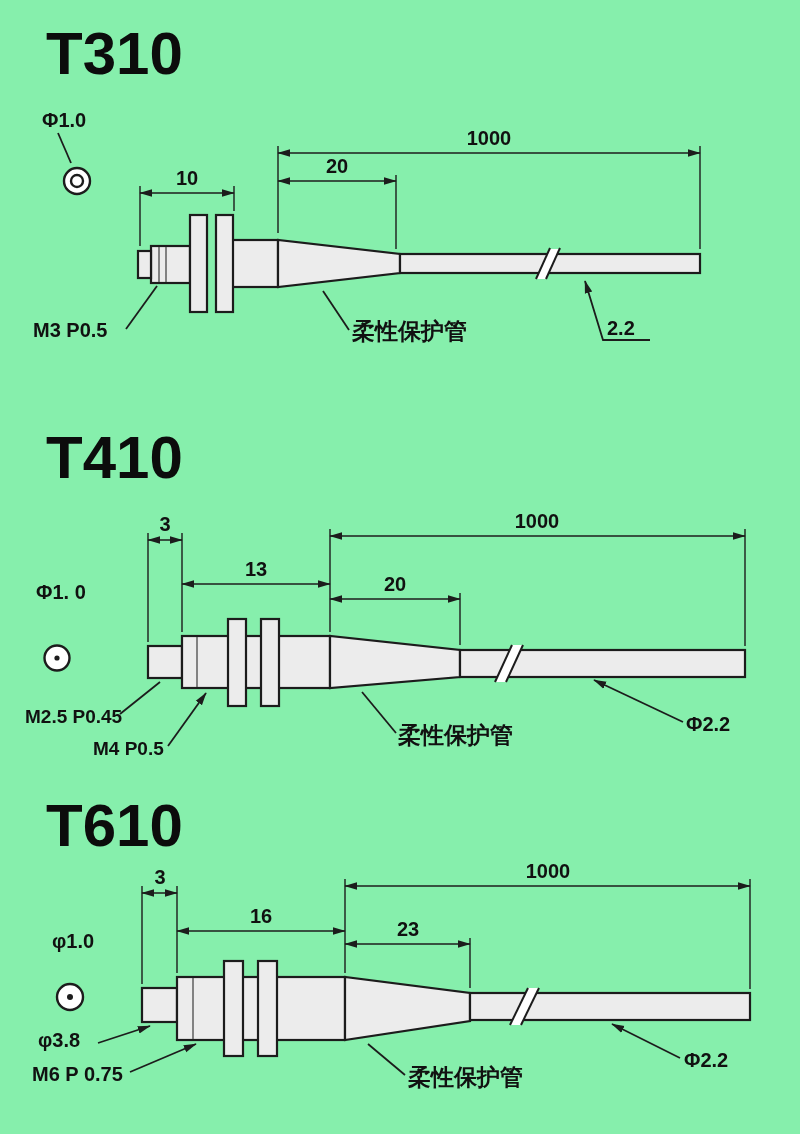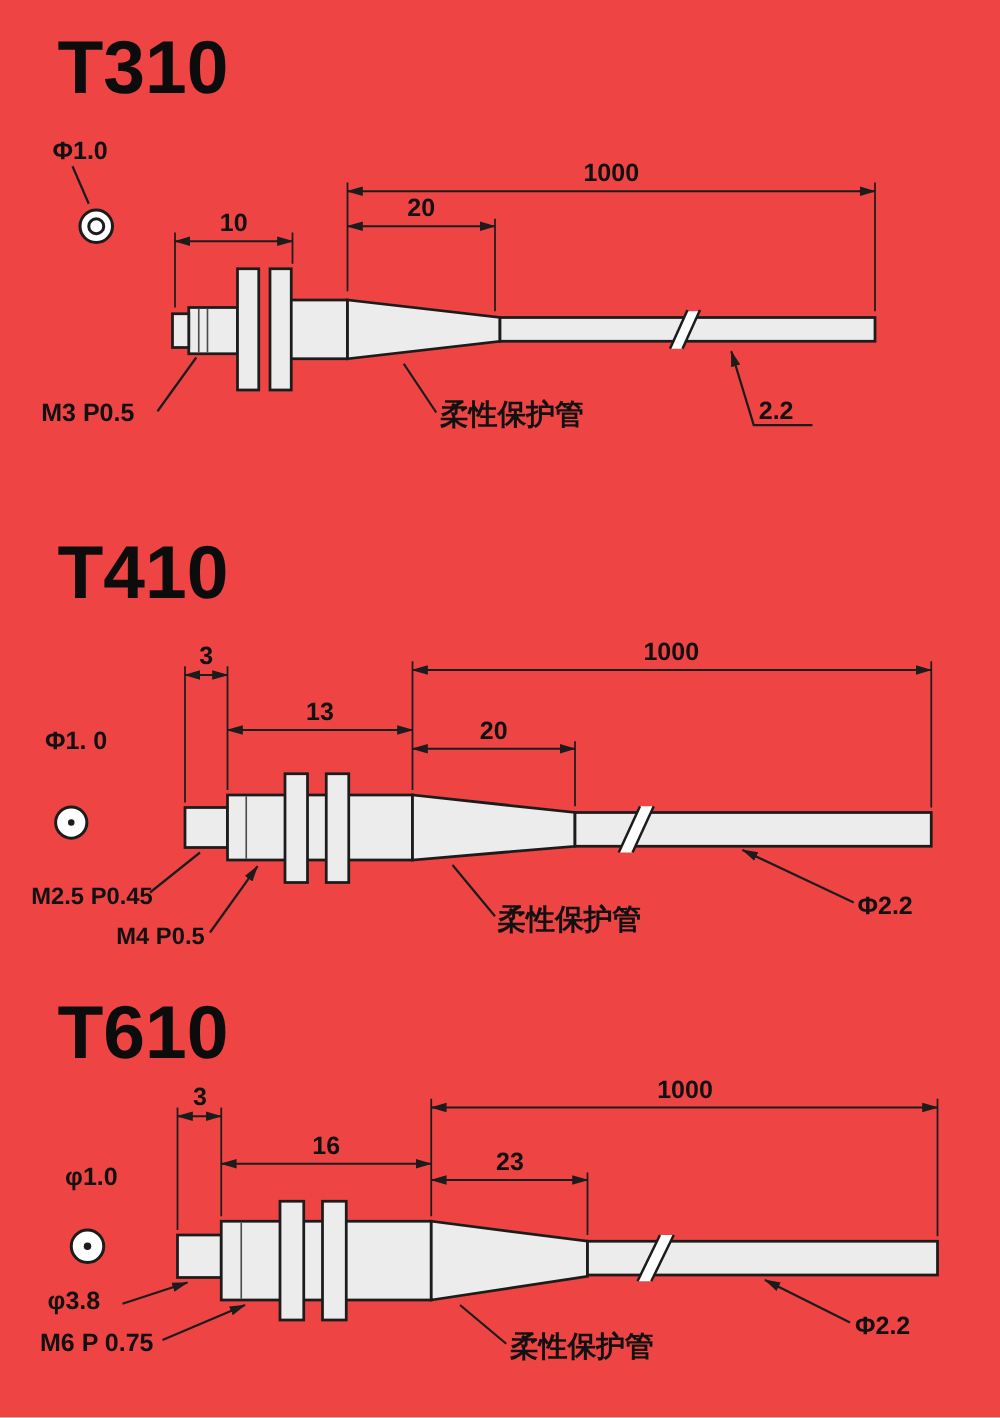--- a/index.html
+++ b/index.html
@@ -1,18 +1,18 @@
 <!DOCTYPE html>
 <html><head>
 <meta charset="utf-8">
 <style>
   *{margin:0;padding:0;box-sizing:border-box}
   html,body{background:#ffffff}
   body{width:800px;height:1134px;font-family:"Liberation Sans",sans-serif}
-  .stage{position:relative;width:800px;height:1134px;background:#ef4444;overflow:hidden}
+  .stage{position:relative;width:800px;height:1134px;background:#86efac;overflow:hidden}
   svg{display:block}
   .title{font-family:"Liberation Sans","DejaVu Sans",sans-serif;font-weight:700;font-size:60px;fill:#0c0c0c}
   .dim{font-family:"Liberation Sans","DejaVu Sans",sans-serif;font-weight:700;font-size:20px;fill:#111;text-anchor:middle}
   .lbl{font-family:"Liberation Sans","DejaVu Sans",sans-serif;font-weight:700;font-size:20px;fill:#111}
   .sm{font-size:19px}
   .cjk{font-size:23px}
   .part{fill:#ececec;stroke:#1c1c1c;stroke-width:2.2;stroke-linejoin:miter}
   .ring{fill:#ffffff;stroke:#1c1c1c;stroke-width:2.4}
   .dimline{stroke:#1c1c1c;stroke-width:1.6;fill:none}
   .ext{stroke:#1c1c1c;stroke-width:1.4;fill:none}

